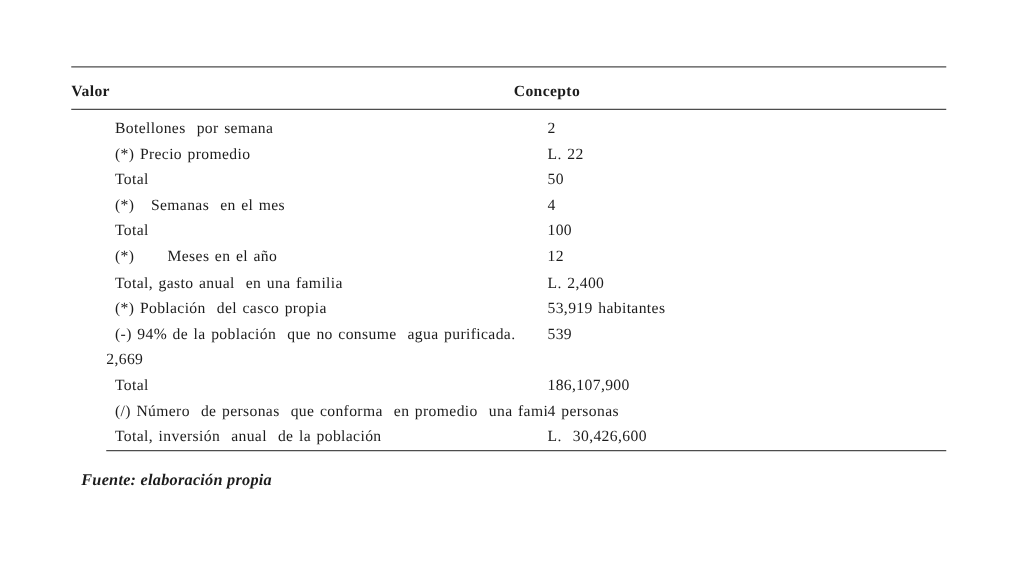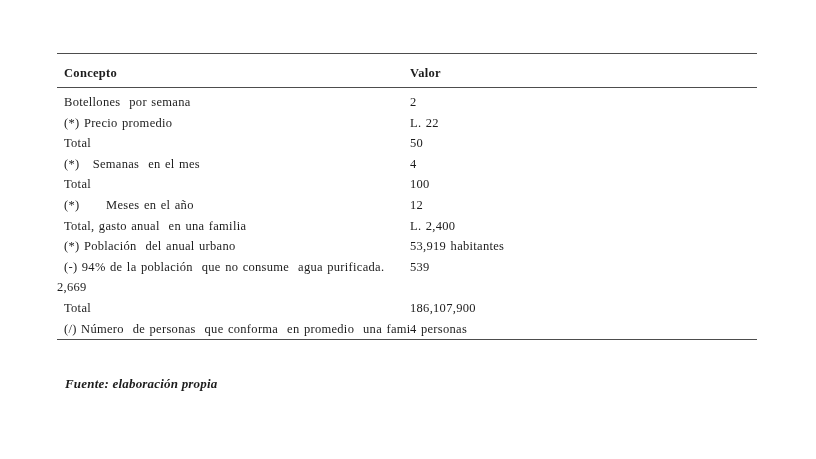--- a/index.html
+++ b/index.html
@@ -31,20 +31,21 @@
     display: flex;
     height: 34px;
     align-items: flex-end;
     padding-bottom: 6px;
     border-bottom: 1.4px solid #4d4d4d;
     font-weight: bold;
   }
   .tbody {
     padding-top: 4px;
     border-bottom: 1.4px solid #4d4d4d;
+    margin-left: 28px;
   }
   .trow {
     display: flex;
     height: 20.6px;
     line-height: 20.6px;
   }
   .trow.bold { font-weight: normal; }
   .cell {
     white-space: pre;
     overflow: hidden;
@@ -68,22 +69,22 @@
   }
 </style>
 </head>
 <body>
 
 <div class="page">
 
   <div class="doc-table">
 
     <div class="thead-row">
+      <div class="cell c-valor">Valor</div>
       <div class="cell c-concepto">Concepto</div>
-      <div class="cell c-valor">Valor</div>
     </div>
 
     <div class="tbody">
         <div class="trow">
           <div class="cell c-concepto">Botellones  por semana</div>
           <div class="cell c-valor">2</div>
         </div>
         <div class="trow">
           <div class="cell c-concepto">(*) Precio promedio</div>
           <div class="cell c-valor">L. 22</div>
@@ -102,37 +103,41 @@
         </div>
         <div class="trow">
           <div class="cell c-concepto">(*)      Meses en el año</div>
           <div class="cell c-valor">12</div>
         </div>
         <div class="trow bold">
           <div class="cell c-concepto">Total, gasto anual  en una familia</div>
           <div class="cell c-valor">L. 2,400</div>
         </div>
         <div class="trow">
-          <div class="cell c-concepto">(*) Población  del anual urbano</div>
+          <div class="cell c-concepto">(*) Población  del casco propia</div>
           <div class="cell c-valor">53,919 habitantes</div>
         </div>
         <div class="trow">
           <div class="cell c-concepto">(-) 94% de la población  que no consume  agua purificada.</div>
           <div class="cell c-valor">539</div>
         </div>
         <div class="trow">
           <div class="cell c-valor">2,669</div>
         </div>
         <div class="trow bold">
           <div class="cell c-concepto">Total</div>
           <div class="cell c-valor">186,107,900</div>
         </div>
         <div class="trow">
           <div class="cell c-concepto">(/) Número  de personas  que conforma  en promedio  una familia</div>
           <div class="cell c-valor">4 personas</div>
         </div>
+        <div class="trow bold">
+          <div class="cell c-concepto">Total, inversión  anual  de la población</div>
+          <div class="cell c-valor">L.  30,426,600</div>
+        </div>
       </div>
 
   </div>
 
   <div class="source-note">Fuente: elaboración propia</div>
 
 </div>
 
 </body></html>

